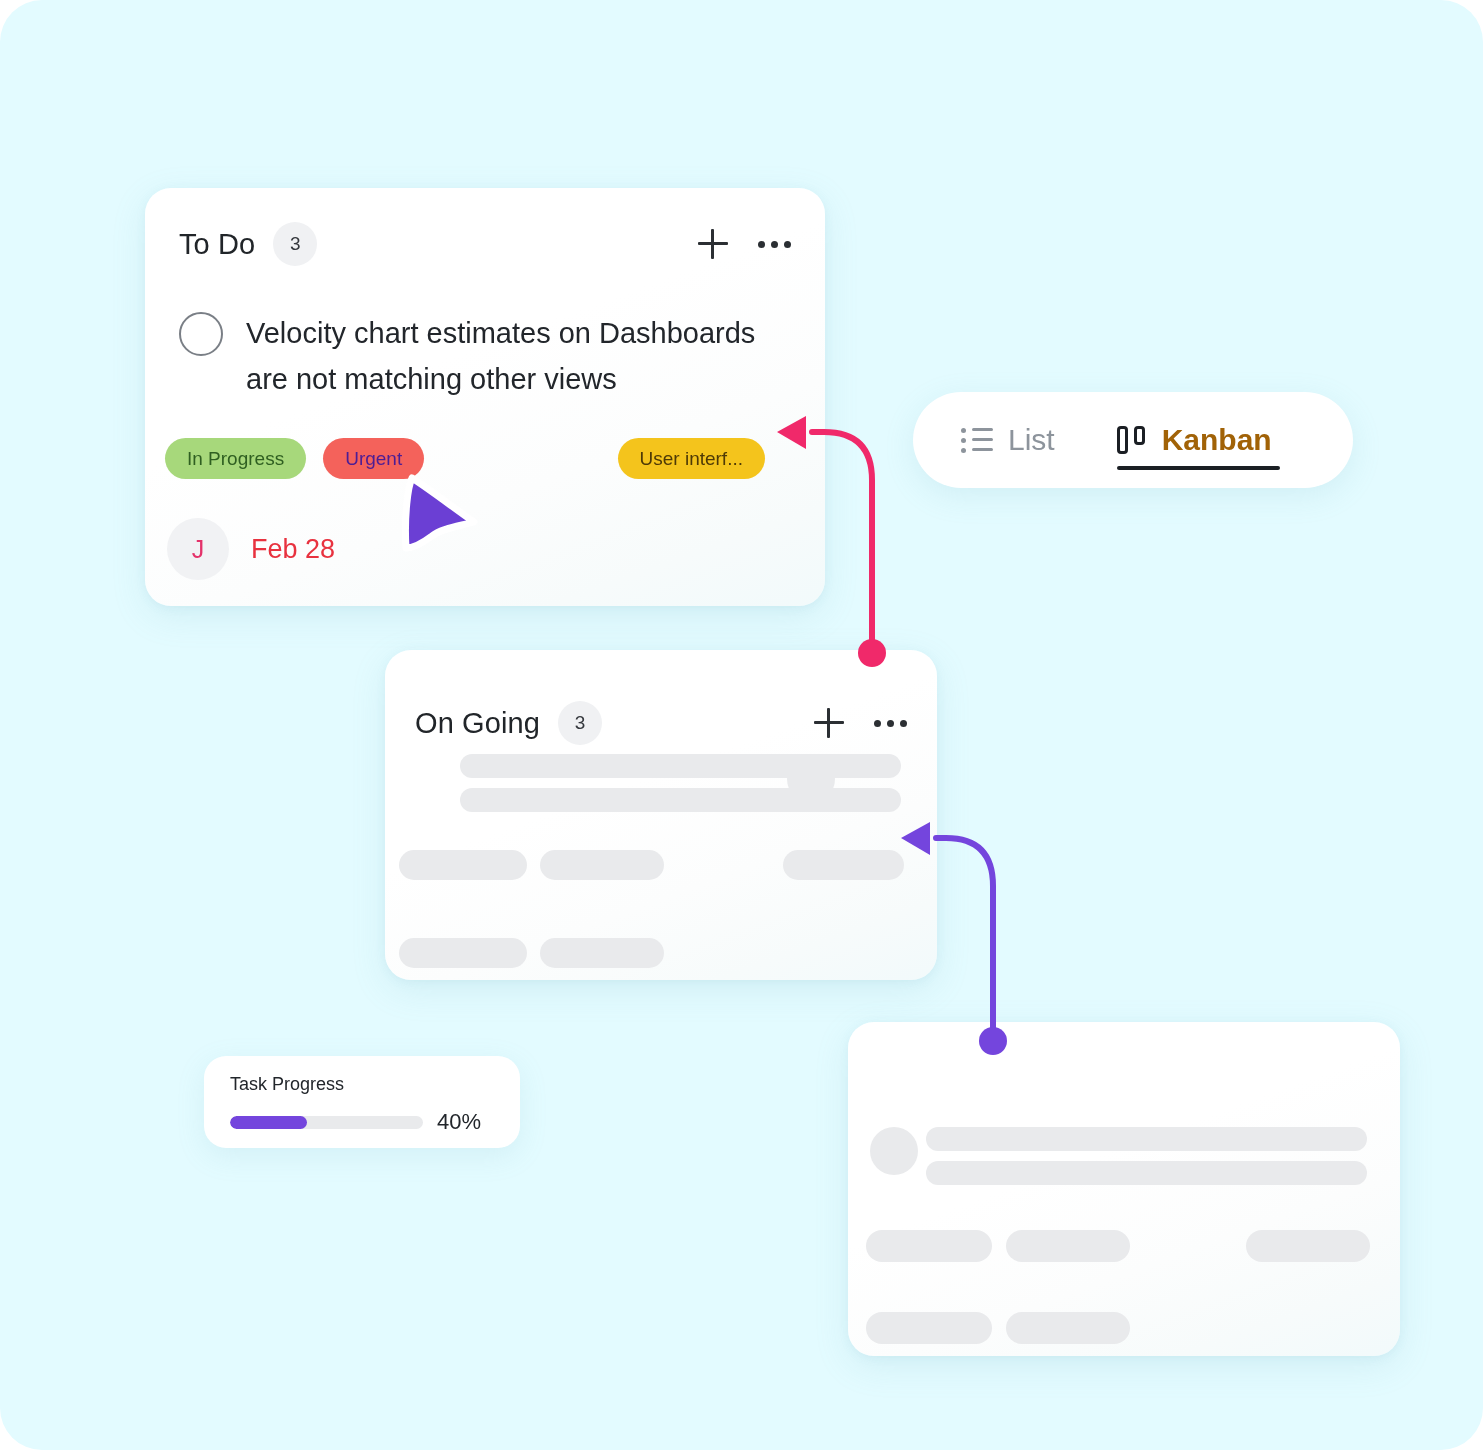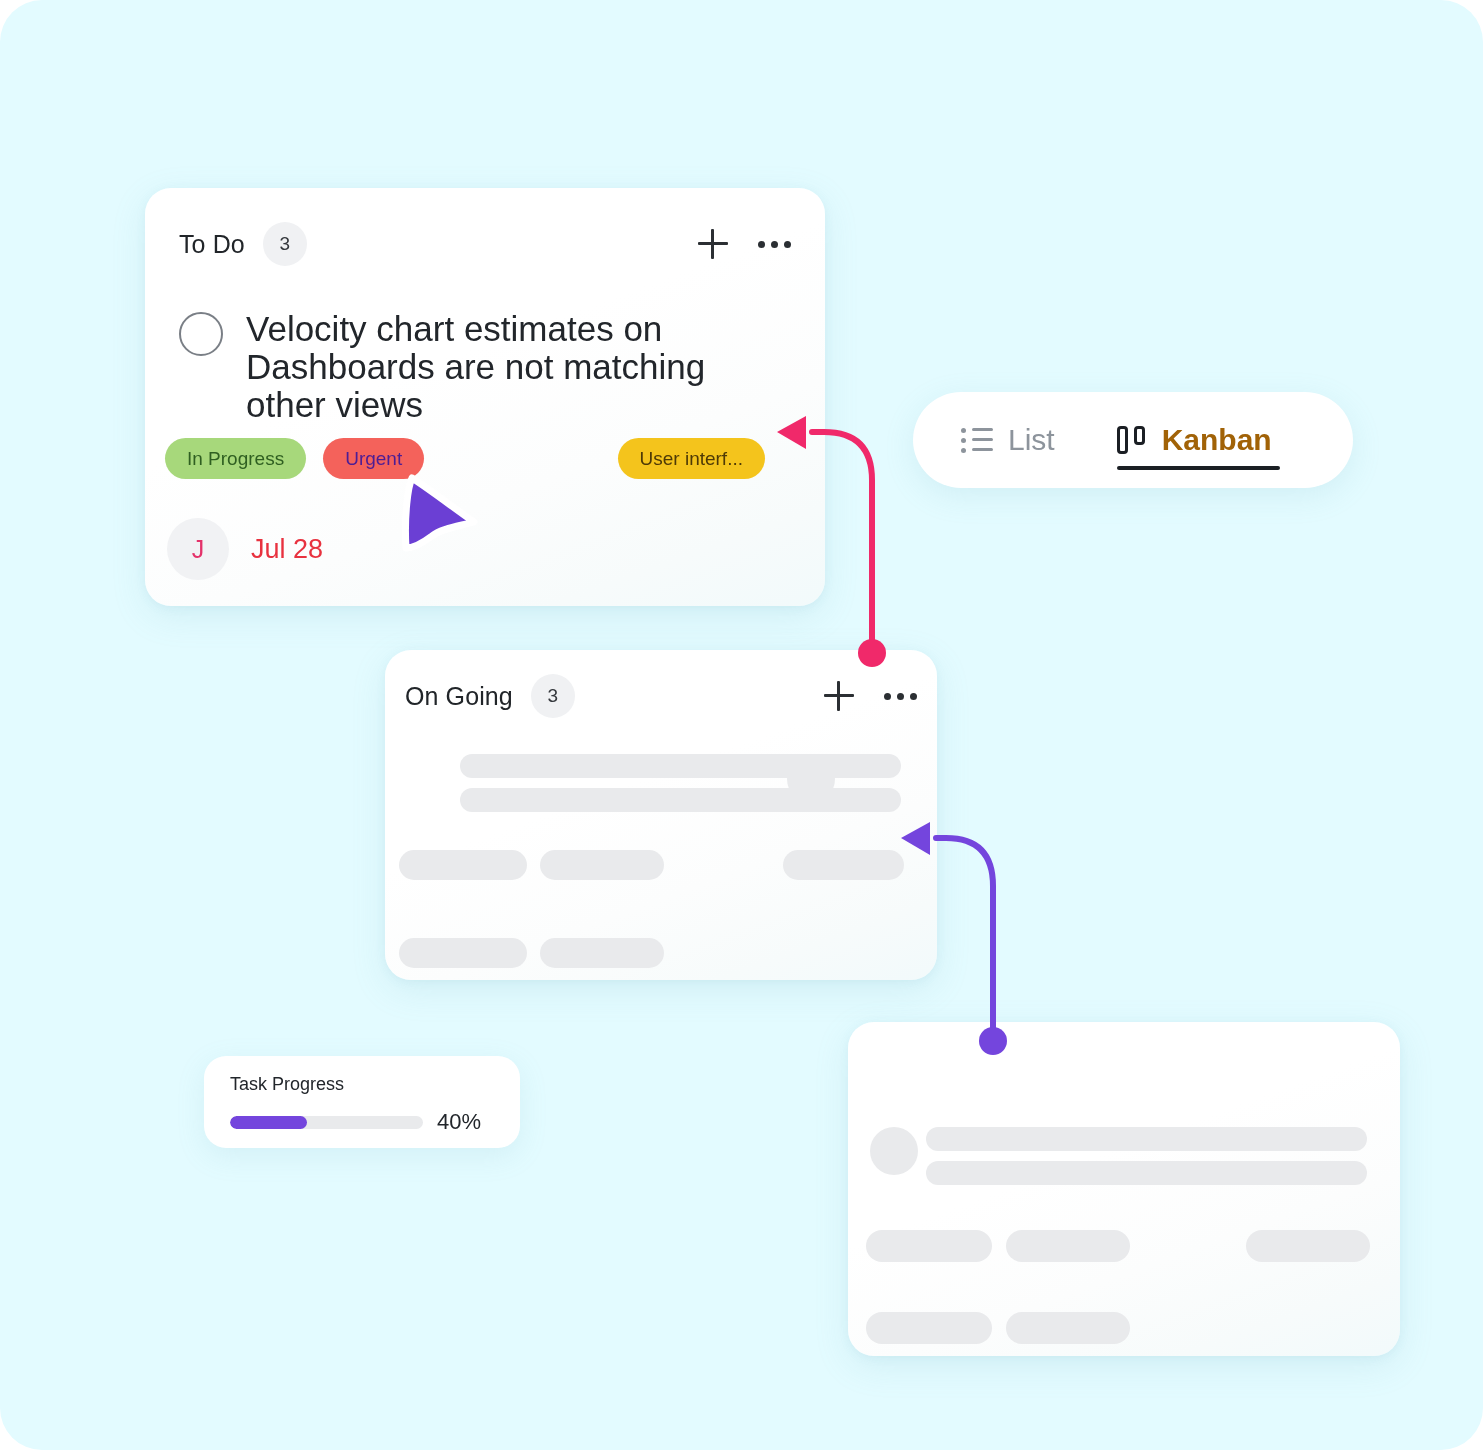--- a/index.html
+++ b/index.html
@@ -43,21 +43,21 @@
 
   .card-head {
     display: flex;
     align-items: center;
     position: absolute;
     left: 0; right: 0; top: 0;
     padding: 0 34px;
   }
 
   .col-title {
-    font-size: 25px;
+    font-size: 29px;
     font-weight: 400;
     color: #212529;
     letter-spacing: 0.1px;
     white-space: nowrap;
   }
 
   .count-badge {
     margin-left: 18px;
     width: 44px; height: 44px;
     border-radius: 50%;
@@ -120,22 +120,22 @@
     gap: 23px;
   }
   .task-check {
     flex: none;
     width: 44px; height: 44px;
     border: 2.4px solid #7a7f86;
     border-radius: 50%;
     margin-top: 2px;
   }
   .task-text {
-    font-size: 35px;
-    line-height: 38px;
+    font-size: 29px;
+    line-height: 46px;
     color: #22262b;
     max-width: 535px;
   }
 
   .tag-row {
     position: absolute;
     left: 20px; top: 250px;
     right: 32px;
     display: flex;
     align-items: center;
@@ -223,21 +223,21 @@
     border-radius: 4px;
   }
   .icon-kanban i.k1 { left: 0;  width: 11px; height: 28px; }
   .icon-kanban i.k2 { left: 17px; width: 11px; height: 19px; }
 
   
   #ongoing-card {
     left: 385px; top: 650px;
     width: 552px; height: 330px;
   }
-  #ongoing-card .card-head { height: 92px; padding: 0 20px; }
+  #ongoing-card .card-head { height: 92px; padding: 0 30px; margin-top: 27px; }
 
   #done-card {
     left: 848px; top: 1022px;
     width: 552px; height: 334px;
   }
   #done-card .card-head { height: 92px; padding: 0 30px; }
 
   .sk { position: absolute; background: #e9eaec; border-radius: 999px; }
   .sk-circle { border-radius: 50%; }
 
@@ -314,21 +314,21 @@
     </div>
 
     <div class="tag-row">
       <span class="tag tag-green" style="background: rgb(167, 216, 123); color: rgb(47, 95, 33);">In Progress</span>
       <span class="tag tag-red" style="background: rgb(244, 98, 91); color: #4c1d95;">Urgent</span>
       <span class="tag tag-yellow" style="background: rgb(244, 196, 28); color: rgb(78, 58, 6);">User interf...</span>
     </div>
 
     <div class="meta-row">
       <span class="avatar">J</span>
-      <span class="due-date">Jul 28</span>
+      <span class="due-date">Feb 28</span>
     </div>
   </div>
 
   <div id="view-switch">
     <div class="vs-item vs-inactive">
       <span class="icon-list">
         <i class="d r1"></i>
           <i class="l r1"></i>
         <i class="d r2"></i>
           <i class="l r2"></i>

